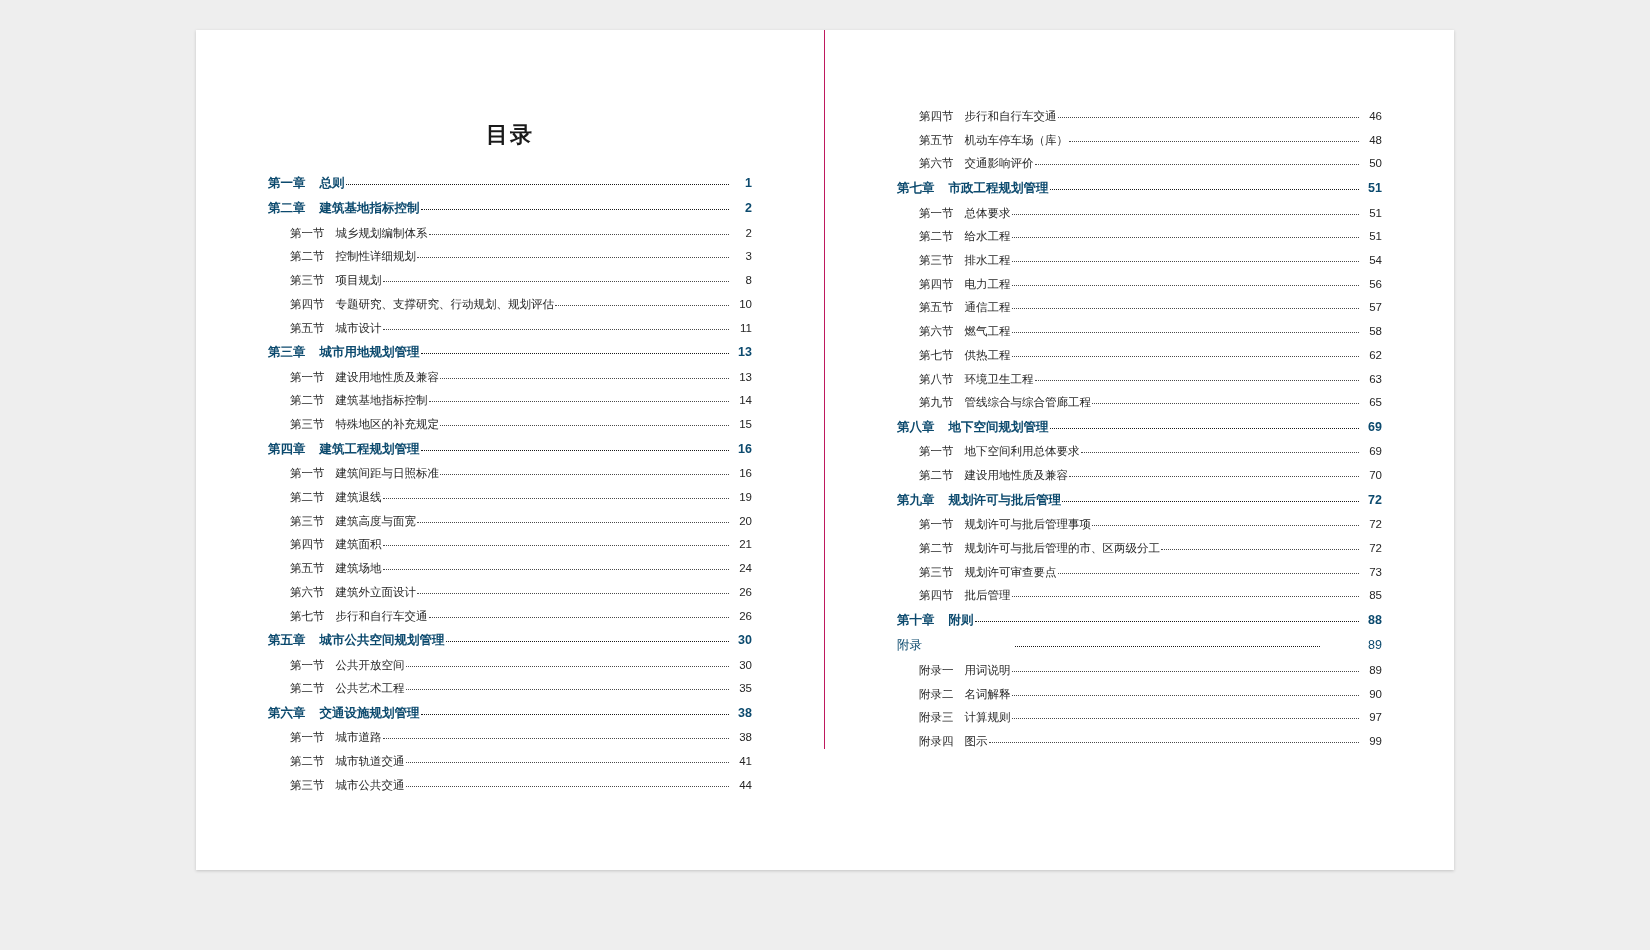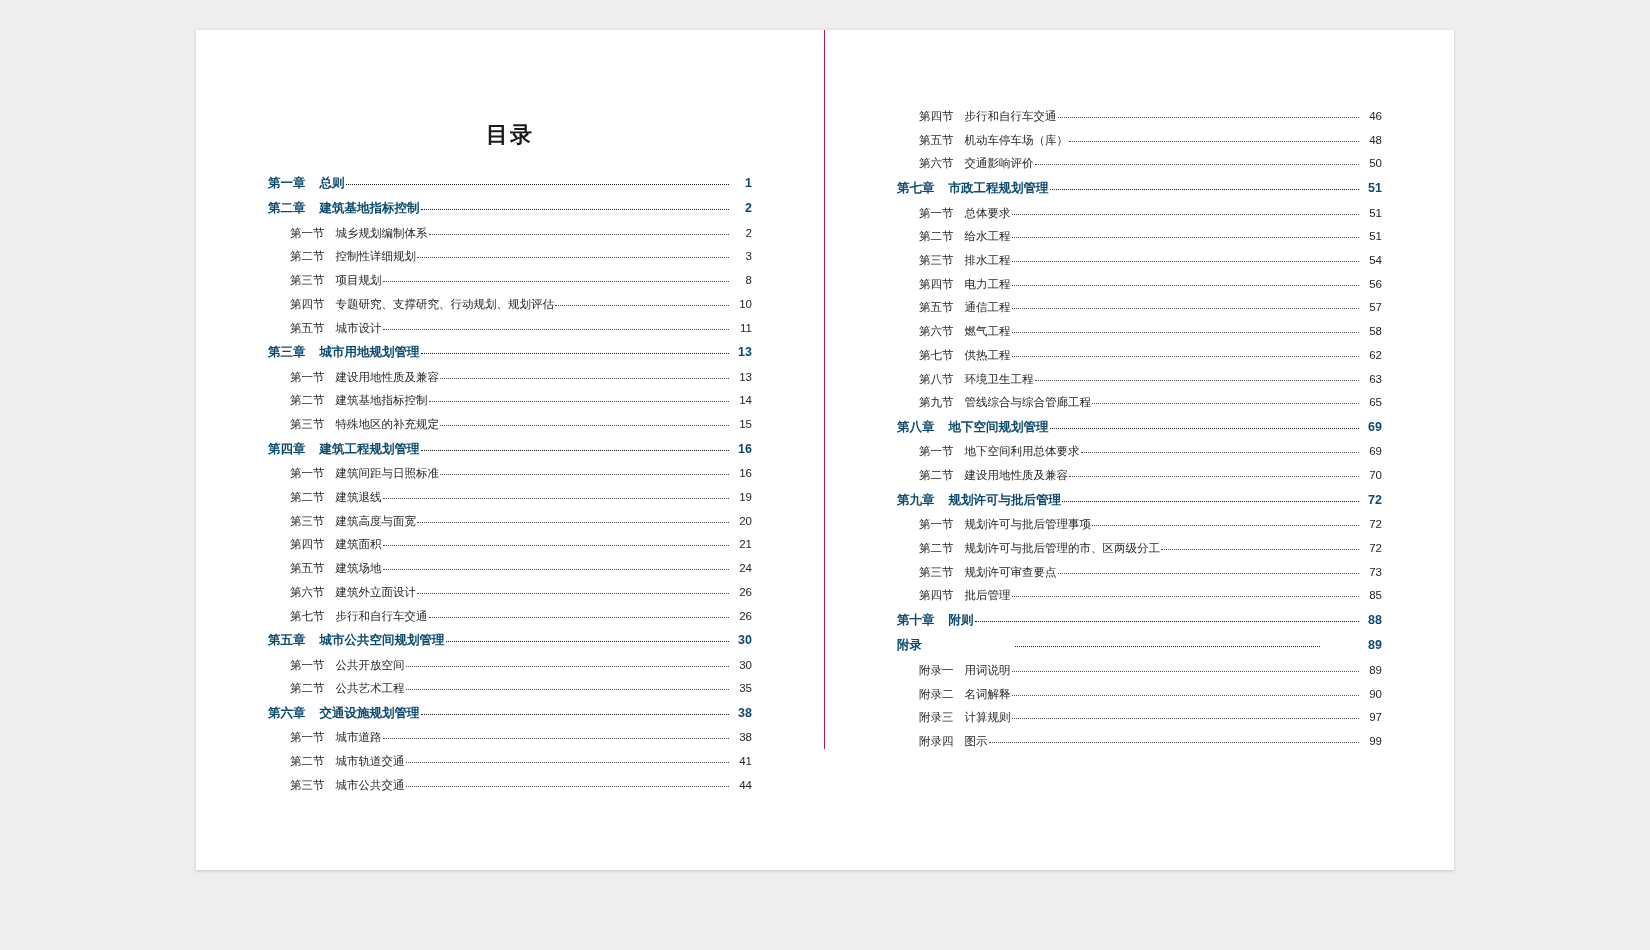--- a/index.html
+++ b/index.html
@@ -65,21 +65,21 @@
     font-weight: bold;
     font-size: 12.5px;
     margin-bottom: 11px;
   }
   .toc-row.lvl-section {
     padding-left: 22px;
     font-weight: normal;
     color: #262626;
   }
   .toc-row.lvl-appendix-head {
-    font-weight: bold;
+    font-weight: normal;
     font-size: 12.5px;
     margin-bottom: 11px;
     gap: 39px;
   }
   .toc-num {
     flex: 0 0 auto;
   }
   .toc-label {
     flex: 0 0 auto;
     padding-left: 14px;

